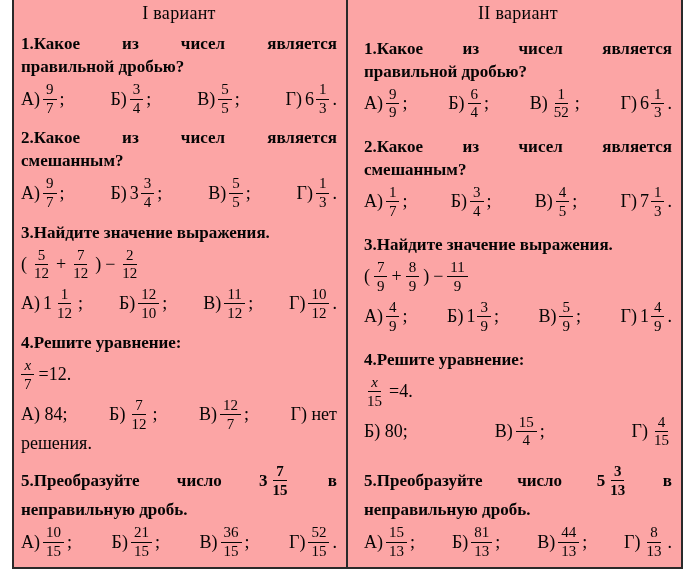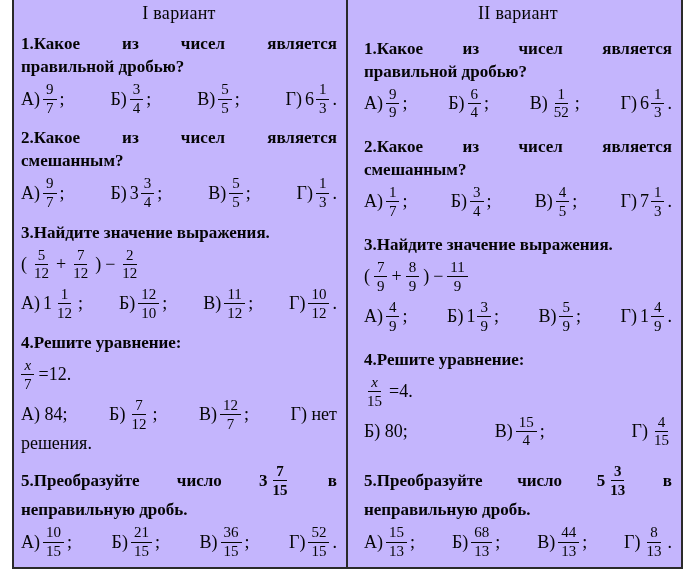--- a/index.html
+++ b/index.html
@@ -5,21 +5,21 @@
   html,body{margin:0;padding:0;background:#ffffff;}
   body{
     width:690px;height:581px;position:relative;overflow:hidden;
     font-family:"Liberation Serif","DejaVu Serif",serif;color:#050505;
     -webkit-font-smoothing:antialiased;
   }
   .sheet{
     position:absolute;left:12px;top:0;width:671px;height:569px;
     display:flex;box-sizing:border-box;
     border-left:2px solid #2a2a2a;border-right:2px solid #2a2a2a;border-bottom:2px solid #2a2a2a;
-    background:#c4b5fd;
+    background:#fca5a5;
   }
   .col{
     box-sizing:border-box;display:flex;flex-direction:column;
     justify-content:space-between;
     padding:3px 9px 6px 7px;
   }
   .col.left{width:333px;}
   .col.right{width:336px;border-left:2px solid #2a2a2a;padding-left:16px;}
   .row{display:flex;align-items:center;gap:4px;min-height:20px;}
   .row.header{justify-content:center;font-size:18px;letter-spacing:.3px;}
@@ -499,21 +499,21 @@
               <span class="word">А)</span>
               <span class="frac">
                 <span class="num">15</span>
                 <span class="den">13</span>
               </span>
               <span class="word">;</span>
             </span>
             <span class="opt">
               <span class="word">Б)</span>
               <span class="frac">
-                <span class="num">68</span>
+                <span class="num">81</span>
                 <span class="den">13</span>
               </span>
               <span class="word">;</span>
             </span>
             <span class="opt">
               <span class="word">В)</span>
               <span class="frac">
                 <span class="num">44</span>
                 <span class="den">13</span>
               </span>

